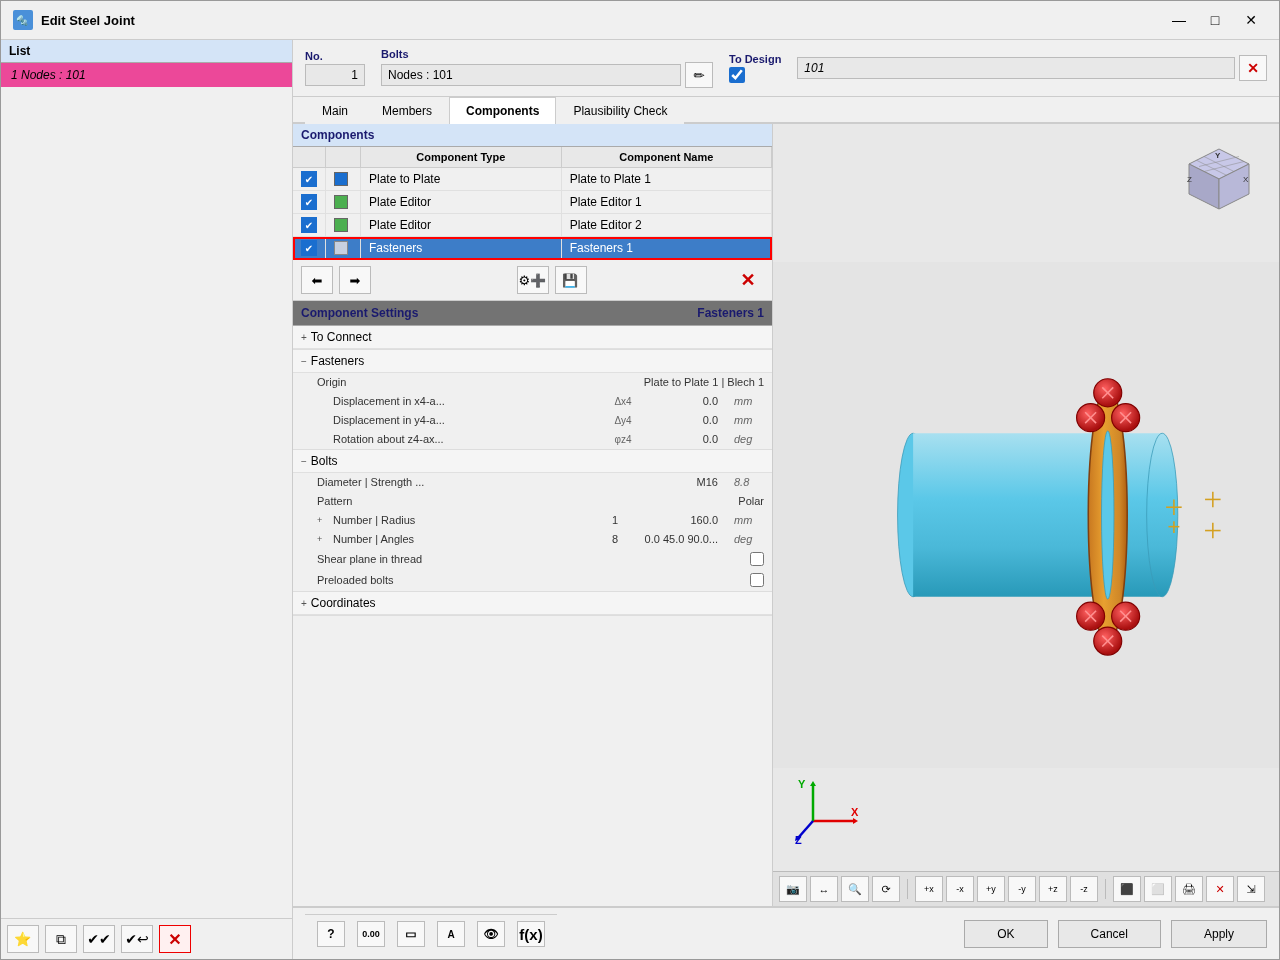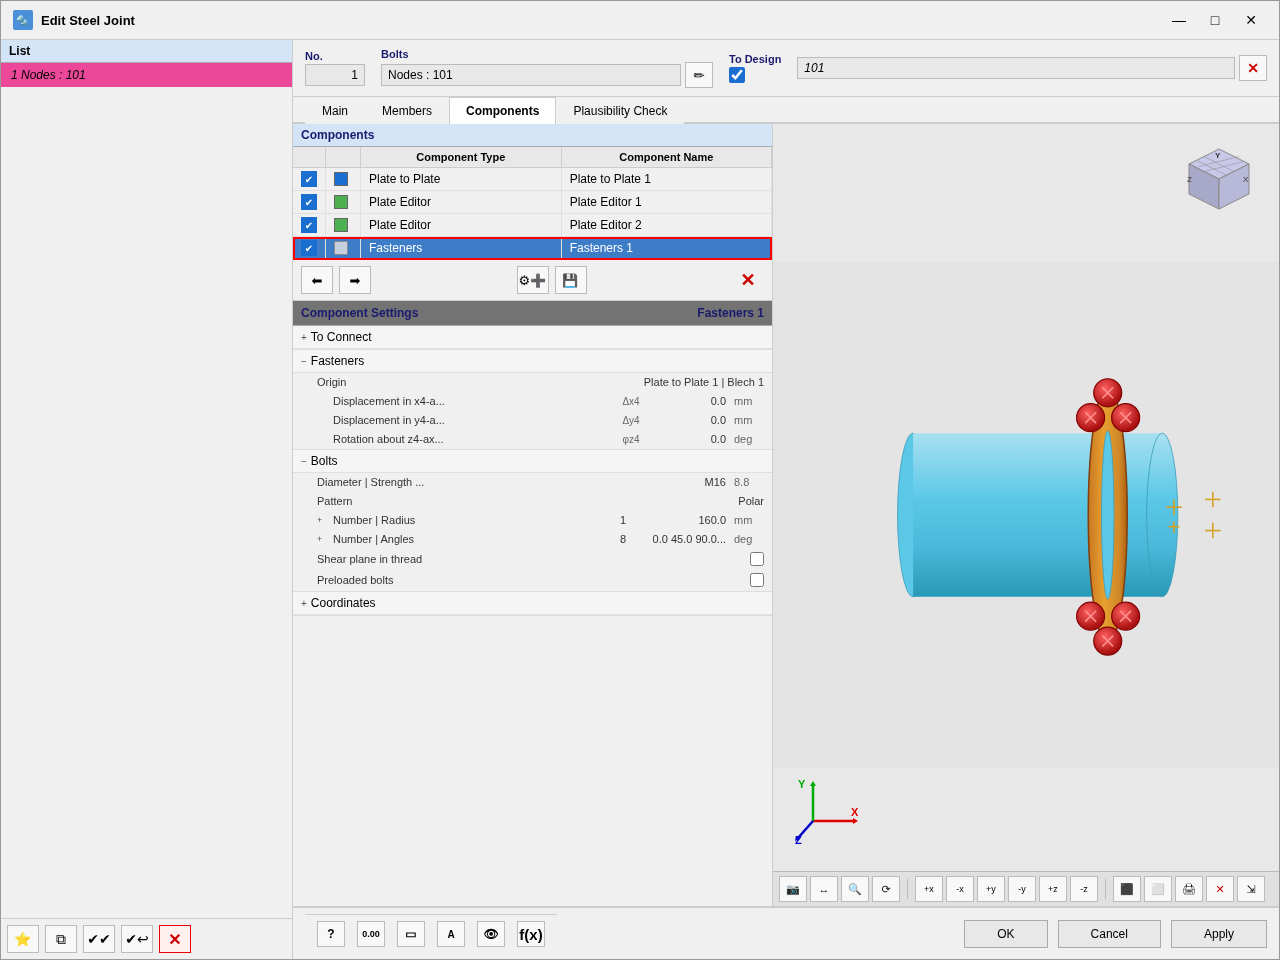--- a/index.html
+++ b/index.html
@@ -71,21 +71,21 @@
     .comp-settings-name { color: #1a1a6e; font-weight: 600; }
 
     .tree-section { border-bottom: 1px solid #ddd; }
     .tree-header { display: flex; align-items: center; gap: 4px; padding: 4px 8px; background: #f5f5f5; cursor: pointer; font-size: 12px; border-bottom: 1px solid #e0e0e0; }
     .tree-expand { font-size: 10px; color: #555; cursor: pointer; }
     .tree-item { display: flex; align-items: center; padding: 3px 8px 3px 24px; font-size: 11px; border-bottom: 1px solid #f0f0f0; }
     .tree-item-indent { padding-left: 40px; justify-content: space-between; }
     .tree-label { flex: 1; color: #333; }
     .tree-symbol { color: #666; font-size: 10px; min-width: 30px; text-align: center; }
     .tree-value { color: #333; text-align: right; min-width: 80px; }
-    .tree-unit { color: #666; min-width: 30px; margin-left: 8px; }
+    .tree-unit { color: #666; min-width: 30px; margin-left: 16px; font-style: italic; }
     .tree-value-text { color: #333; }
     .bolts-checkbox { width: 14px; height: 14px; }
 
     
     .viewport { flex: 1; background: #e8e8e8; position: relative; overflow: hidden; }
 
     
     .scene-svg { position: absolute; top: 0; left: 0; width: 100%; height: 100%; }
 
     

